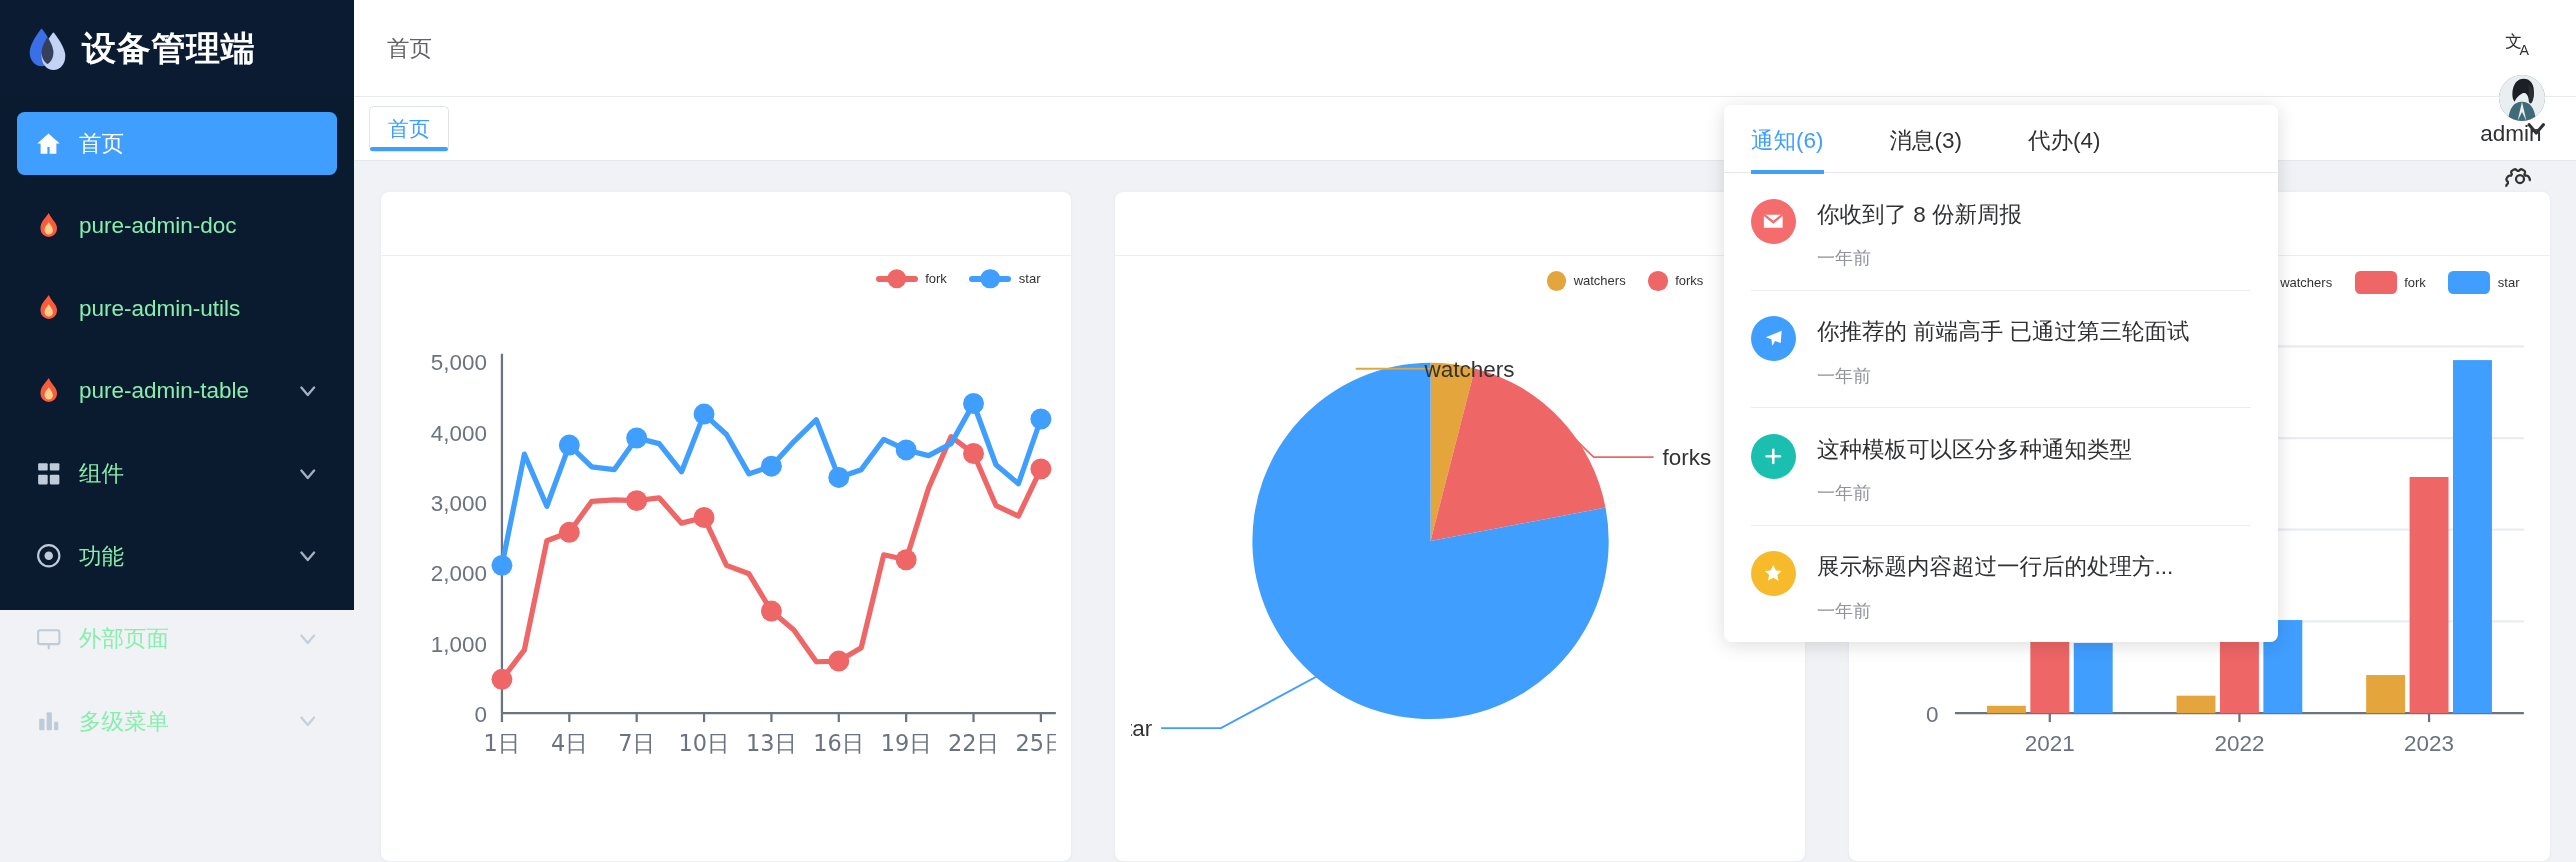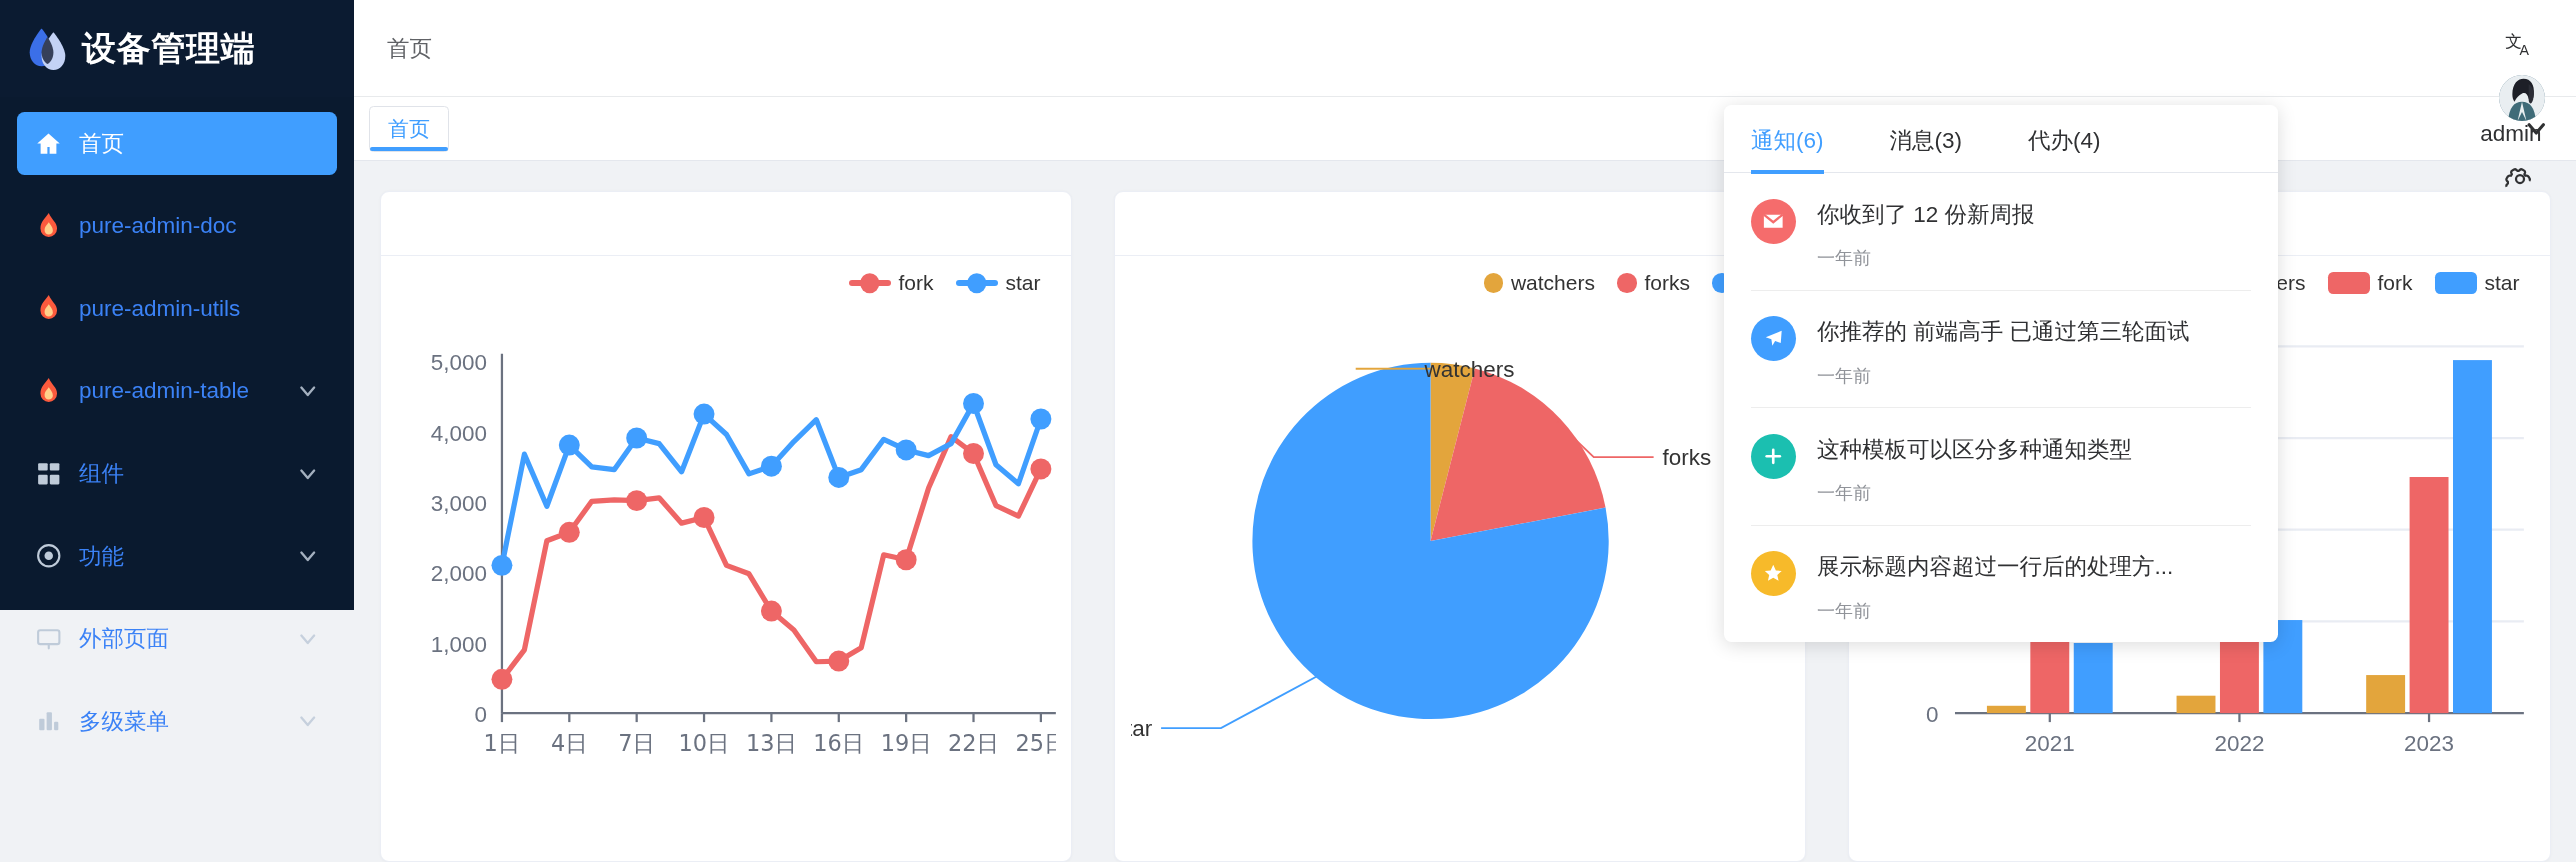--- a/index.html
+++ b/index.html
@@ -24,21 +24,21 @@
   }
   .logo-mark { width: 43px; height: 45px; flex: 0 0 43px; }
   .logo-text {
     font-size: 34px; font-weight: bold; color: #fff; letter-spacing: 0.7px;
     white-space: nowrap;
   }
   .menu { padding: 15px 16.5px 0 16.5px; }
   .menu-item {
     display: flex; align-items: center; height: 63px;
     border-radius: 7.5px; padding: 0 16.5px 0 16.5px;
-    color: #3b82f6; font-size: 22.5px; cursor: pointer;
+    color: #86efac; font-size: 22.5px; cursor: pointer;
     margin-bottom: 19.5px; position: relative;
   }
   .menu-item.active { background: #409eff; color: #fff; }
   .menu-icon {
     width: 31px; flex: 0 0 31px; display: flex; align-items: center;
     justify-content: center; margin-right: 15px;
   }
   .menu-label { flex: 1 1 auto; white-space: nowrap; }
   .menu-arrow { flex: 0 0 auto; width: 25.5px; height: 25.5px; opacity: .85; }
 
@@ -90,21 +90,21 @@
     display: flex; flex-direction: column; overflow: hidden;
   }
   .card-header { height: 64px; border-bottom: 0.7px solid #ebeef5; flex: 0 0 64px; }
   .card-body { flex: 1 1 auto; position: relative; padding: 7.5px 16.5px 0 16.5px; }
   .card-1 { flex: 0 0 692px; }
   .card-2 { flex: 0 0 692px; }
   .card-3 { flex: 1 1 auto; }
 
   .legend {
     position: absolute; display: flex; align-items: center; gap: 22.5px;
-    font-size: 21px; color: #333;
+    font-size: 13px; color: #333;
   }
   .legend-line { display: flex; align-items: center; gap: 7.5px; }
   .lg-line-sym { width: 42px; height: 6px; border-radius: 3px; position: relative; }
   .lg-line-sym::after {
     content: ""; position: absolute; left: 50%; top: 50%; transform: translate(-50%,-50%);
     width: 19.5px; height: 19.5px; border-radius: 50%; background: inherit;
   }
   .lg-dot { width: 19.5px; height: 19.5px; border-radius: 50%; }
   .lg-rect { width: 42px; height: 22.5px; border-radius: 5.2px; }
 
@@ -504,21 +504,21 @@
     <div class="dd-list">
 
       <div class="dd-item">
         <div class="dd-avatar" style="background:#f56c6c">
           <svg width="22.5" height="22.5" viewBox="0 0 24 24" fill="#fff">
               <path d="M2 5h20v14H2z" fill="#fff"></path>
               <path d="M2 5l10 8 10-8" fill="none" stroke="#f56c6c" stroke-width="2.4"></path>
             </svg>
         </div>
         <div class="dd-texts">
-          <div class="dd-title">你收到了 12 份新周报</div>
+          <div class="dd-title">你收到了 8 份新周报</div>
           <div class="dd-time">一年前</div>
         </div>
       </div>
 
       <div class="dd-item">
         <div class="dd-avatar" style="background:#409eff">
           <svg width="22.5" height="22.5" viewBox="0 0 24 24" fill="#fff">
               <path d="M21 4L4 11l6 2 1 7 3-5 6 2z"></path>
             </svg>
         </div>

